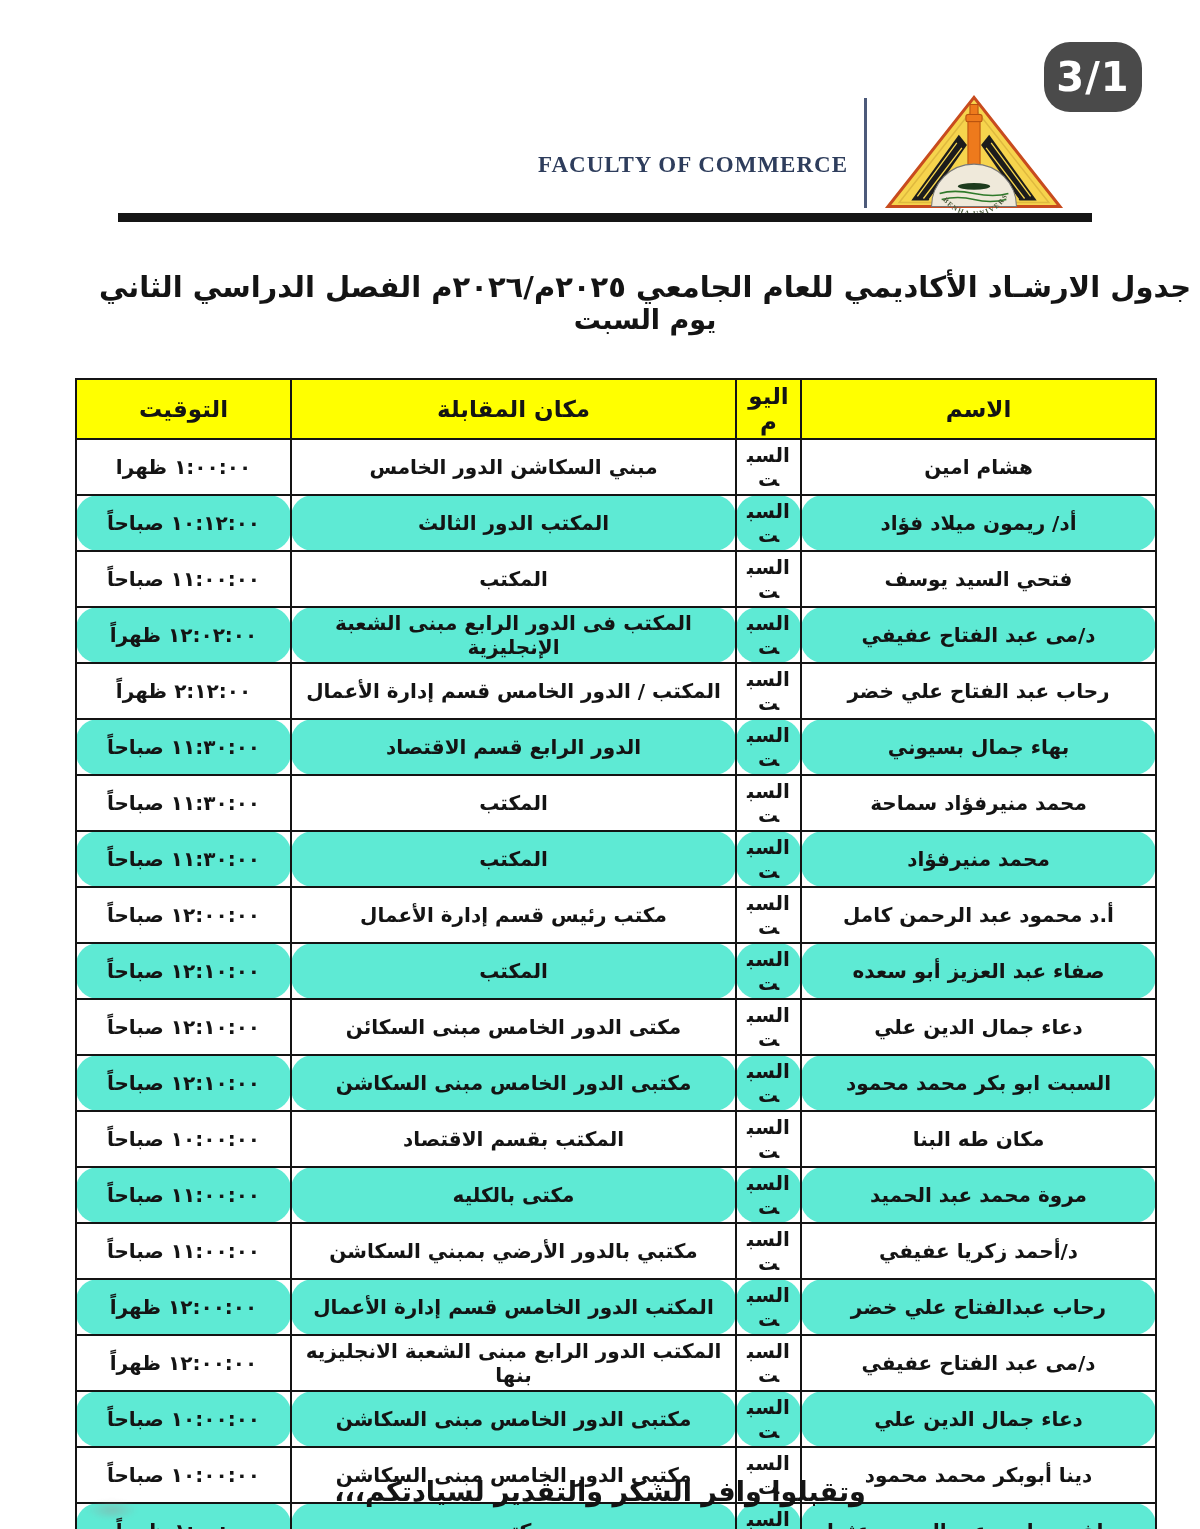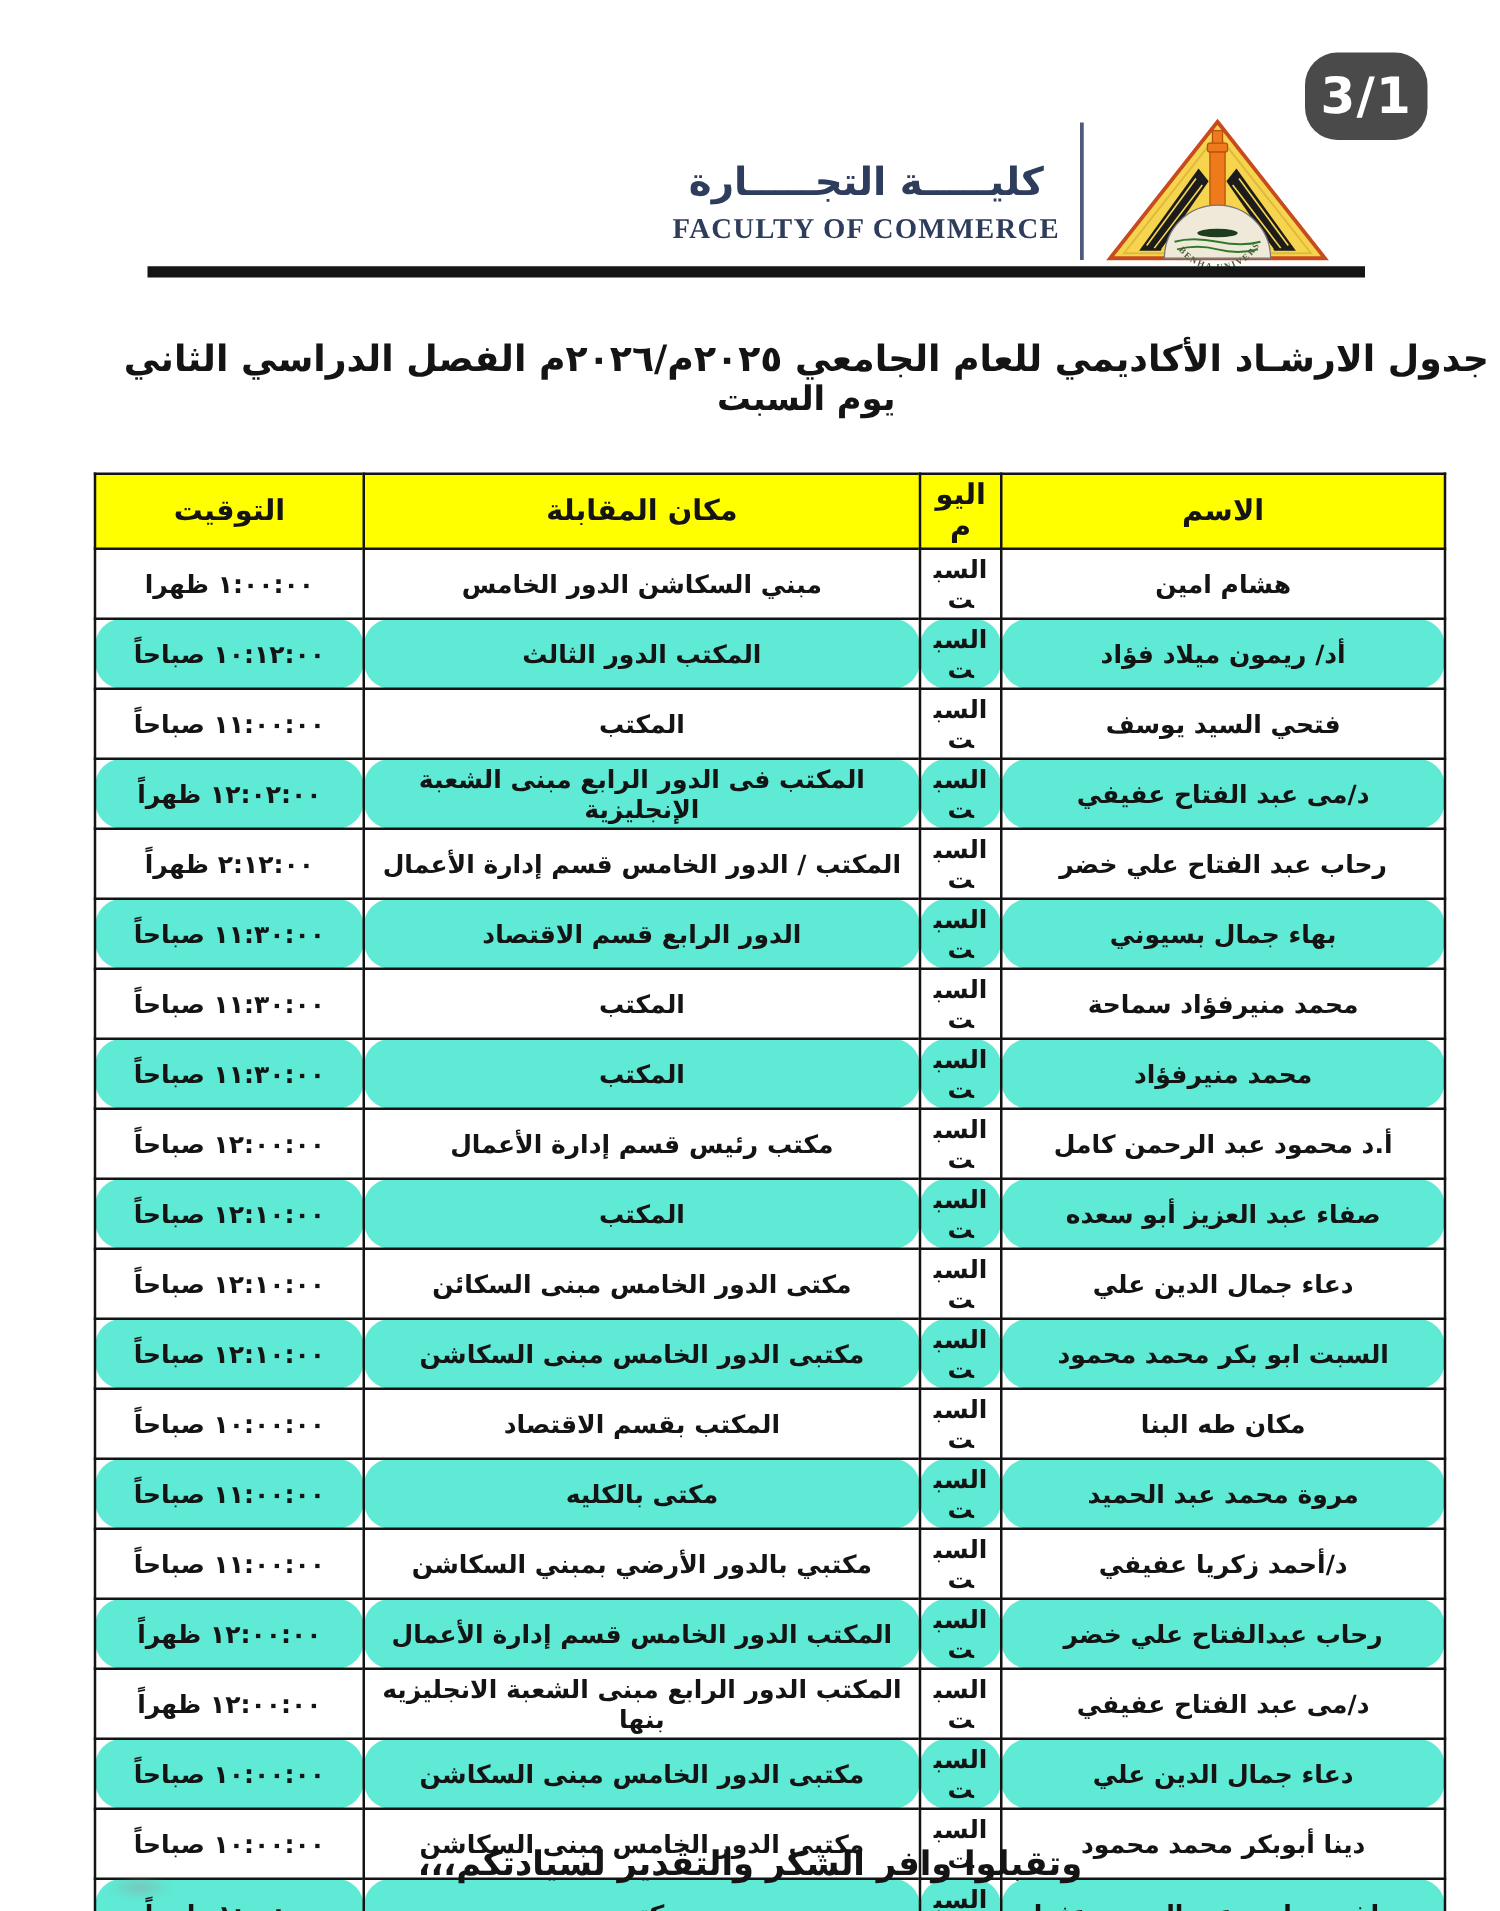--- a/index.html
+++ b/index.html
@@ -64,21 +64,20 @@
     opacity:.45;filter:blur(2px);
   }
 </style>
 </head>
 <body>
 
 <div class="page-badge">3/1</div>
 
 <div class="header">
   <div class="brand-text">
-    <div class="brand-ar">كليـــــة التجـــــارة</div>
     <div class="brand-en">FACULTY OF COMMERCE</div>
   </div>
   <div class="brand-divider"></div>
   <div class="logo-wrap">
     <svg viewBox="0 0 180 120" xmlns="http://www.w3.org/2000/svg">
 
       <polygon points="90,5 175,113 5,113" fill="#f6d44d" stroke="#c84b1e" stroke-width="3"></polygon>
       <polygon points="90,15 164,109 16,109" fill="none" stroke="#dfb93f" stroke-width="1.5"></polygon>
 
       <polygon points="28,107 75,42 83,52 45,107" fill="#1c1c1c"></polygon>

